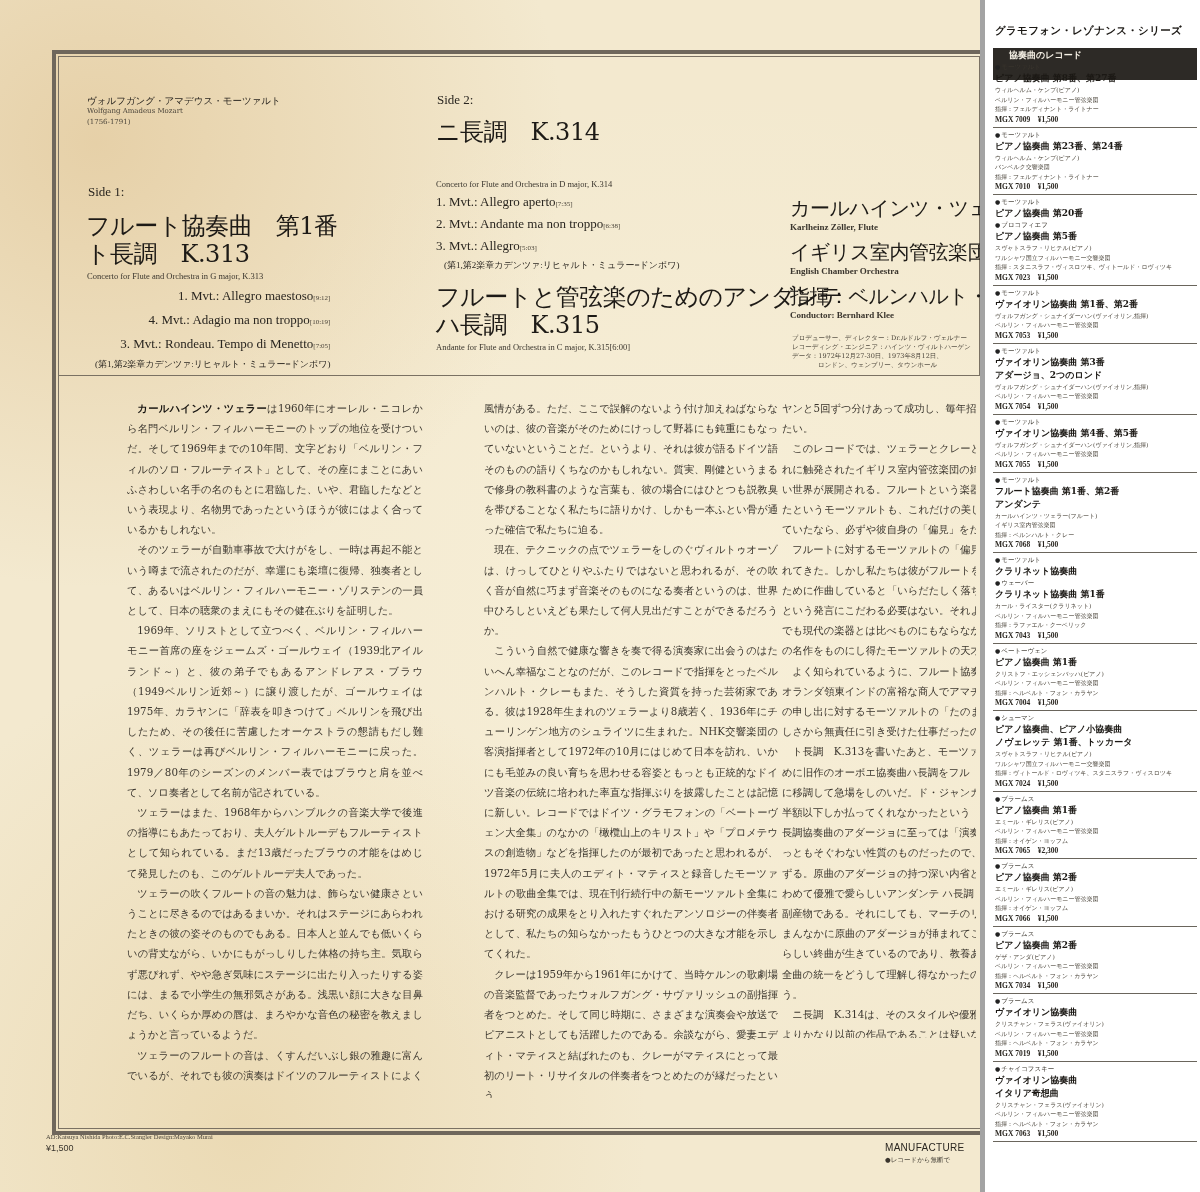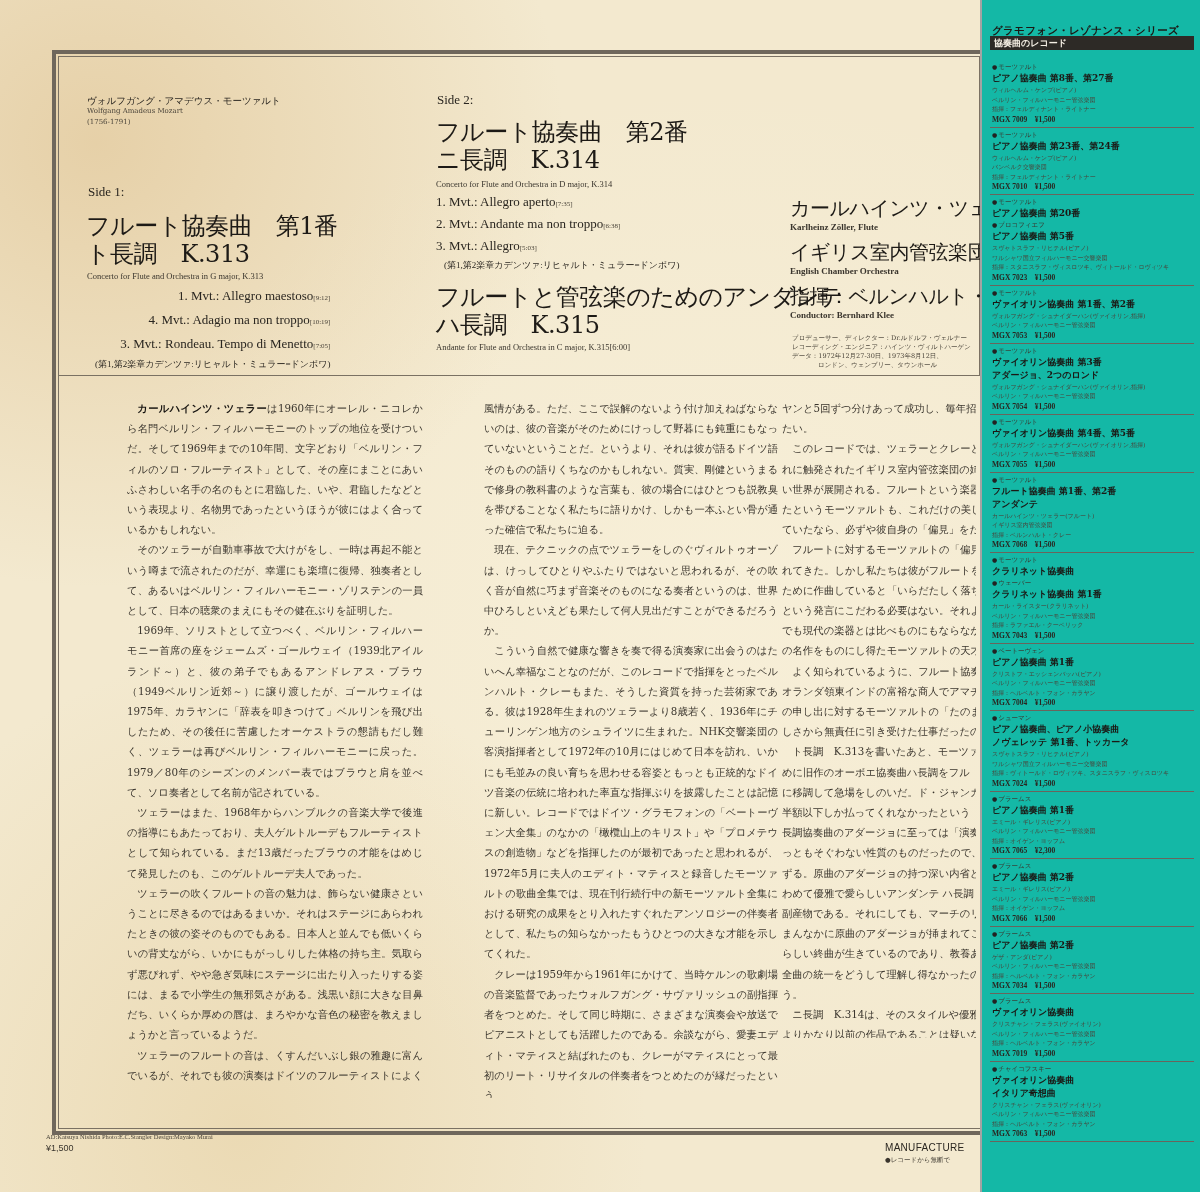--- a/index.html
+++ b/index.html
@@ -52,24 +52,24 @@
   .col1 { left: 83px; width: 340px; height: 690px; }
   .col2 { left: 440px; width: 338px; height: 700px; }
   .col3 { left: 782px; width: 194px; height: 640px; white-space: nowrap; }
   .credits-foot { position: absolute; left: 46px; top: 1133px; font-family: "Liberation Serif", serif; font-size: 6.5px; color: #4a443a; }
   .price-foot { position: absolute; left: 46px; top: 1143px; font-family: "Liberation Sans", sans-serif; font-size: 9px; color: #3a352d; }
   .manufacture { position: absolute; left: 885px; top: 1142px; font-family: "Liberation Sans", sans-serif; font-size: 10px; color: #2a2620; letter-spacing: 0.3px; }
   .notice { position: absolute; left: 885px; top: 1156px; font-size: 6.5px; color: #3a352d; }
   
   .obi {
     position: absolute; left: 980px; top: 0; width: 220px; height: 1192px;
-    background: #14b8a6; border-left: 2px solid #a3a3a3;
+    background: #ffffff; border-left: 5px solid #a3a3a3;
   }
   .obi-series { position: absolute; left: 10px; top: 24px; font-size: 10.5px; font-weight: bold; color: #1b1814; letter-spacing: 0.3px; white-space: nowrap; }
-  .obi-band { position: absolute; left: 8px; top: 36px; width: 204px; height: 14px; background: #2d2a26; color: #f4efe4; font-size: 9px; line-height: 14px; padding-left: 4px; font-weight: bold; }
+  .obi-band { position: absolute; left: 8px; top: 48px; width: 204px; height: 32px; background: #2d2a26; color: #f4efe4; font-size: 9px; line-height: 14px; padding-left: 16px; font-weight: bold; }
   .obi-list { position: absolute; left: 8px; top: 60px; width: 204px; }
   .obi-entry { border-bottom: 1px solid #6a655c; padding: 2px 0 2px 2px; }
   .obi-entry .composer-line { font-size: 6.5px; line-height: 10px; color: #3b362e; }
   .obi-entry .composer-line::before { content: "\25CF"; font-size: 6px; margin-right: 1px; color: #222; }
   .obi-entry .title-line { font-size: 9px; line-height: 13px; font-weight: bold; color: #1b1814; white-space: nowrap; }
   .obi-entry .perf-line { font-size: 6px; line-height: 9.5px; color: #4a443a; white-space: nowrap; overflow: hidden; }
   .obi-entry .cat-line { font-family: "Liberation Serif", serif; font-size: 7.5px; line-height: 11px; color: #2a2620; font-weight: bold; }
 </style>
 </head>
 <body>
@@ -92,21 +92,20 @@
 <div class="work-en" style="left:87px; top:271px;">Concerto for Flute and Orchestra in G major, K.313</div>
 <div class="mvts" style="left:87px; top:285px;text-align:right;">
   <div><span>1. Mvt.: Allegro maestoso</span><span class="dur">[9:12]</span></div>
   <div><span>4. Mvt.: Adagio ma non troppo</span><span class="dur">[10:19]</span></div>
   <div><span>3. Mvt.: Rondeau. Tempo di Menetto</span><span class="dur">[7:05]</span></div>
   <div class="cadenza">(第1,第2楽章カデンツァ:リヒャルト・ミュラー=ドンボワ)</div>
 </div>
 
 <div class="side-label" style="left:437px; top:92px;">Side 2:</div>
 <div class="work-title" style="left:436px; top:118px;">
-  <div>フルート協奏曲　第2番</div>
   <div>ニ長調　K.314</div>
 </div>
 <div class="work-en" style="left:436px; top:179px;">Concerto for Flute and Orchestra in D major, K.314</div>
 <div class="mvts" style="left:436px; top:192px; line-height:19px;">
   <div><span>1. Mvt.: Allegro aperto</span><span class="dur">[7:35]</span></div>
   <div><span>2. Mvt.: Andante ma non troppo</span><span class="dur">[6:38]</span></div>
   <div><span>3. Mvt.: Allegro</span><span class="dur">[5:03]</span></div>
   <div class="cadenza">(第1,第2楽章カデンツァ:リヒャルト・ミュラー=ドンボワ)</div>
 </div>
 <div class="work-title" style="left:436px; top:283px;">

